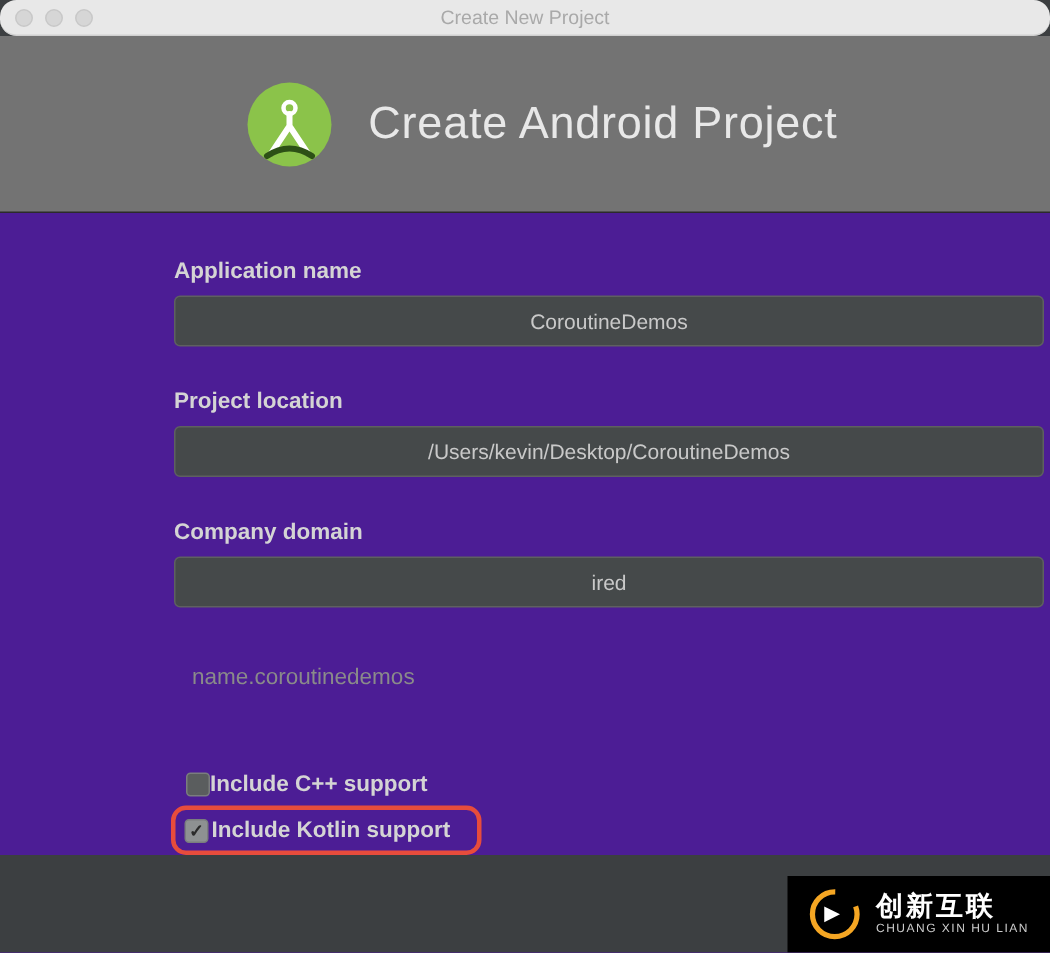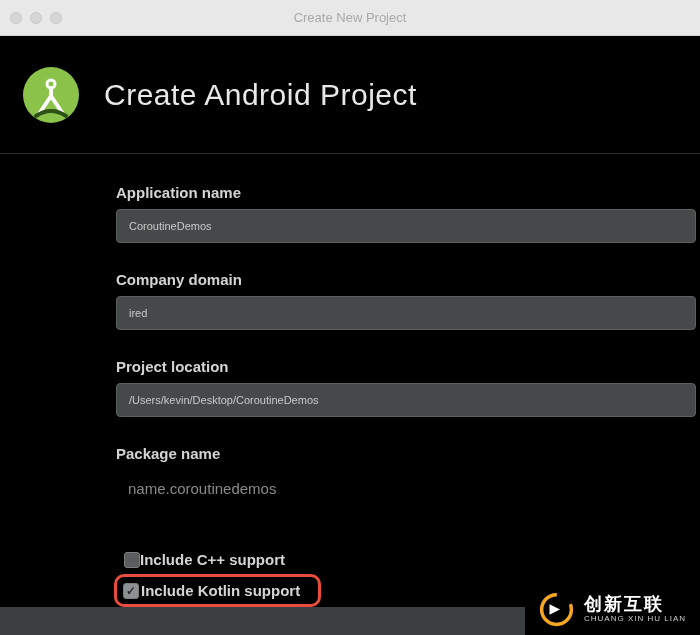--- a/index.html
+++ b/index.html
@@ -5,26 +5,27 @@
     * { margin: 0; padding: 0; box-sizing: border-box; }
     body {
       width: 700px;
       height: 635px;
       font-family: -apple-system, "Helvetica Neue", Arial, sans-serif;
       background: #3c3f41;
       overflow: hidden;
       position: relative;
     }
     .titlebar {
-      height: 36px;
+      height: 24px;
       background: #e8e8e8;
       display: flex;
       align-items: center;
       position: relative;
       border-bottom: 1px solid #d0d0d0;
+      border-radius: 11px;
     }
     .traffic-lights {
       display: flex;
       gap: 8px;
       padding-left: 10px;
     }
     .traffic-light {
       width: 12px;
       height: 12px;
       border-radius: 50%;
@@ -33,56 +34,58 @@
     }
     .window-title {
       position: absolute;
       left: 50%;
       transform: translateX(-50%);
       font-size: 13px;
       color: #a9a9a9;
     }
     .header {
       height: 118px;
-      background: #000000;
+      background: #737373;
       display: flex;
       align-items: center;
       padding-left: 22px;
       gap: 24px;
       border-bottom: 1px solid #2b2b2b;
+      justify-content: center;
     }
     .header-title {
       color: #e8e8e8;
       font-size: 30px;
       font-weight: 300;
       letter-spacing: 0.5px;
     }
     .content {
       padding: 30px 0 0 116px;
-      background: #000000;
+      background: #4c1d95;
     }
     .field-group {
       margin-bottom: 28px;
     }
     .field-label {
       color: #d4d4d4;
       font-size: 15px;
       font-weight: 600;
       margin-bottom: 8px;
     }
     .field-input {
       width: 580px;
       height: 34px;
       background: #45494a;
       border: 1px solid #5e6060;
       border-radius: 4px;
       color: #c9c9c9;
-      font-size: 11px;
+      font-size: 14px;
       padding: 0 12px;
       outline: none;
+      text-align: center;
     }
     .package-value {
       color: #8a8a8a;
       font-size: 15px;
       padding: 10px 12px 0 12px;
     }
     .checkboxes {
       margin-top: 48px;
     }
     .checkbox-row {
@@ -179,31 +182,30 @@
 </div>
 
 <div class="content">
 
   <div class="field-group">
     <div class="field-label">Application name</div>
     <input class="field-input" value="CoroutineDemos" style="">
   </div>
 
   <div class="field-group">
+    <div class="field-label">Project location</div>
+    <input class="field-input" value="/Users/kevin/Desktop/CoroutineDemos" style="">
+  </div>
+
+  <div class="field-group">
     <div class="field-label">Company domain</div>
     <input class="field-input" value="ired" style="">
   </div>
 
   <div class="field-group">
-    <div class="field-label">Project location</div>
-    <input class="field-input" value="/Users/kevin/Desktop/CoroutineDemos" style="">
-  </div>
-
-  <div class="field-group">
-    <div class="field-label">Package name</div>
     <div class="package-value">name.coroutinedemos</div>
   </div>
 
   <div class="checkboxes">
     <div class="checkbox-row">
       <div class="checkbox"></div>
       <span class="checkbox-label">Include C++ support</span>
     </div>
     <div class="highlight-box">
       <div class="checkbox checked"></div>

